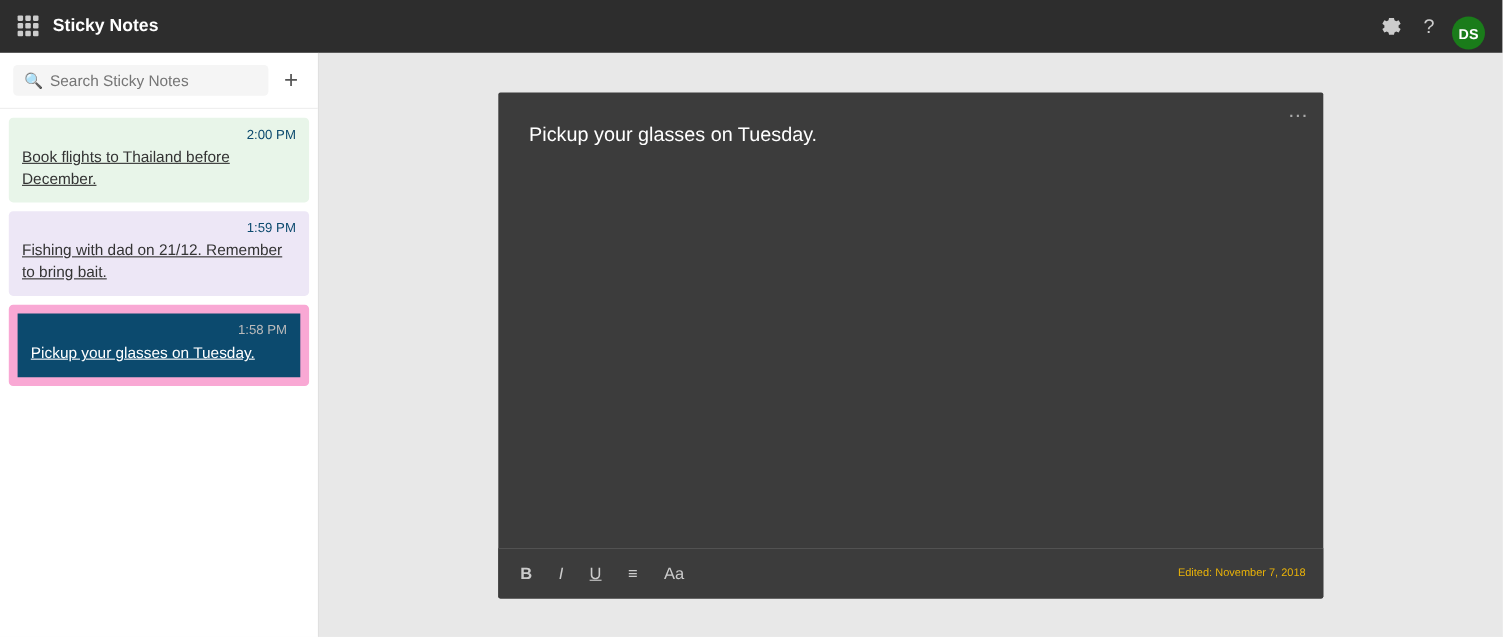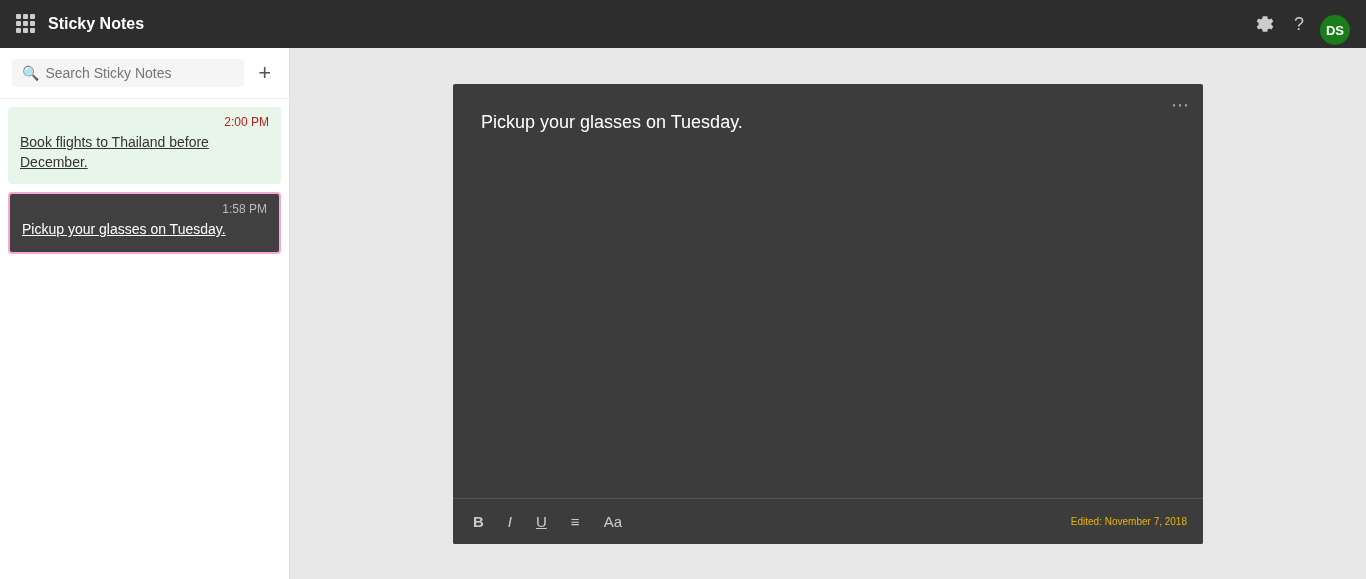--- a/index.html
+++ b/index.html
@@ -140,28 +140,28 @@
     }
     .note-card {
       border-radius: 4px;
       padding: 8px 12px 12px;
       cursor: pointer;
       position: relative;
     }
     .note-card.green { background: #e8f5e9; }
     .note-card.purple { background: #ede7f6; }
     .note-card.dark-selected {
-      background: #404040;
-      color: #fff;
-      border: 2px solid #f9a8d4;
+      background: #0c4a6e;
+      color: #fff;
+      border: 8px solid #f9a8d4;
     }
     .note-time {
       text-align: right;
       font-size: 12px;
-      color: #b91c1c;
+      color: #0c4a6e;
       margin-bottom: 4px;
     }
     .note-card.dark-selected .note-time {
       color: #bbb;
     }
     .note-preview {
       font-size: 14px;
       color: #333;
       line-height: 1.4;
       text-decoration: underline;
@@ -283,20 +283,24 @@
       <button class="add-btn">+</button>
     </div>
 
     <div class="note-list">
 
       <div class="note-card green">
         <div class="note-time">2:00 PM</div>
         <div class="note-preview">Book flights to Thailand before December.</div>
       </div>
 
+      <div class="note-card purple">
+        <div class="note-time">1:59 PM</div>
+        <div class="note-preview">Fishing with dad on 21/12. Remember to bring bait.</div>
+      </div>
 
       <div class="note-card dark-selected">
         <div class="note-time">1:58 PM</div>
         <div class="note-preview">Pickup your glasses on Tuesday.</div>
       </div>
 
     </div>
   </aside>
 
   <main class="editor-area">

